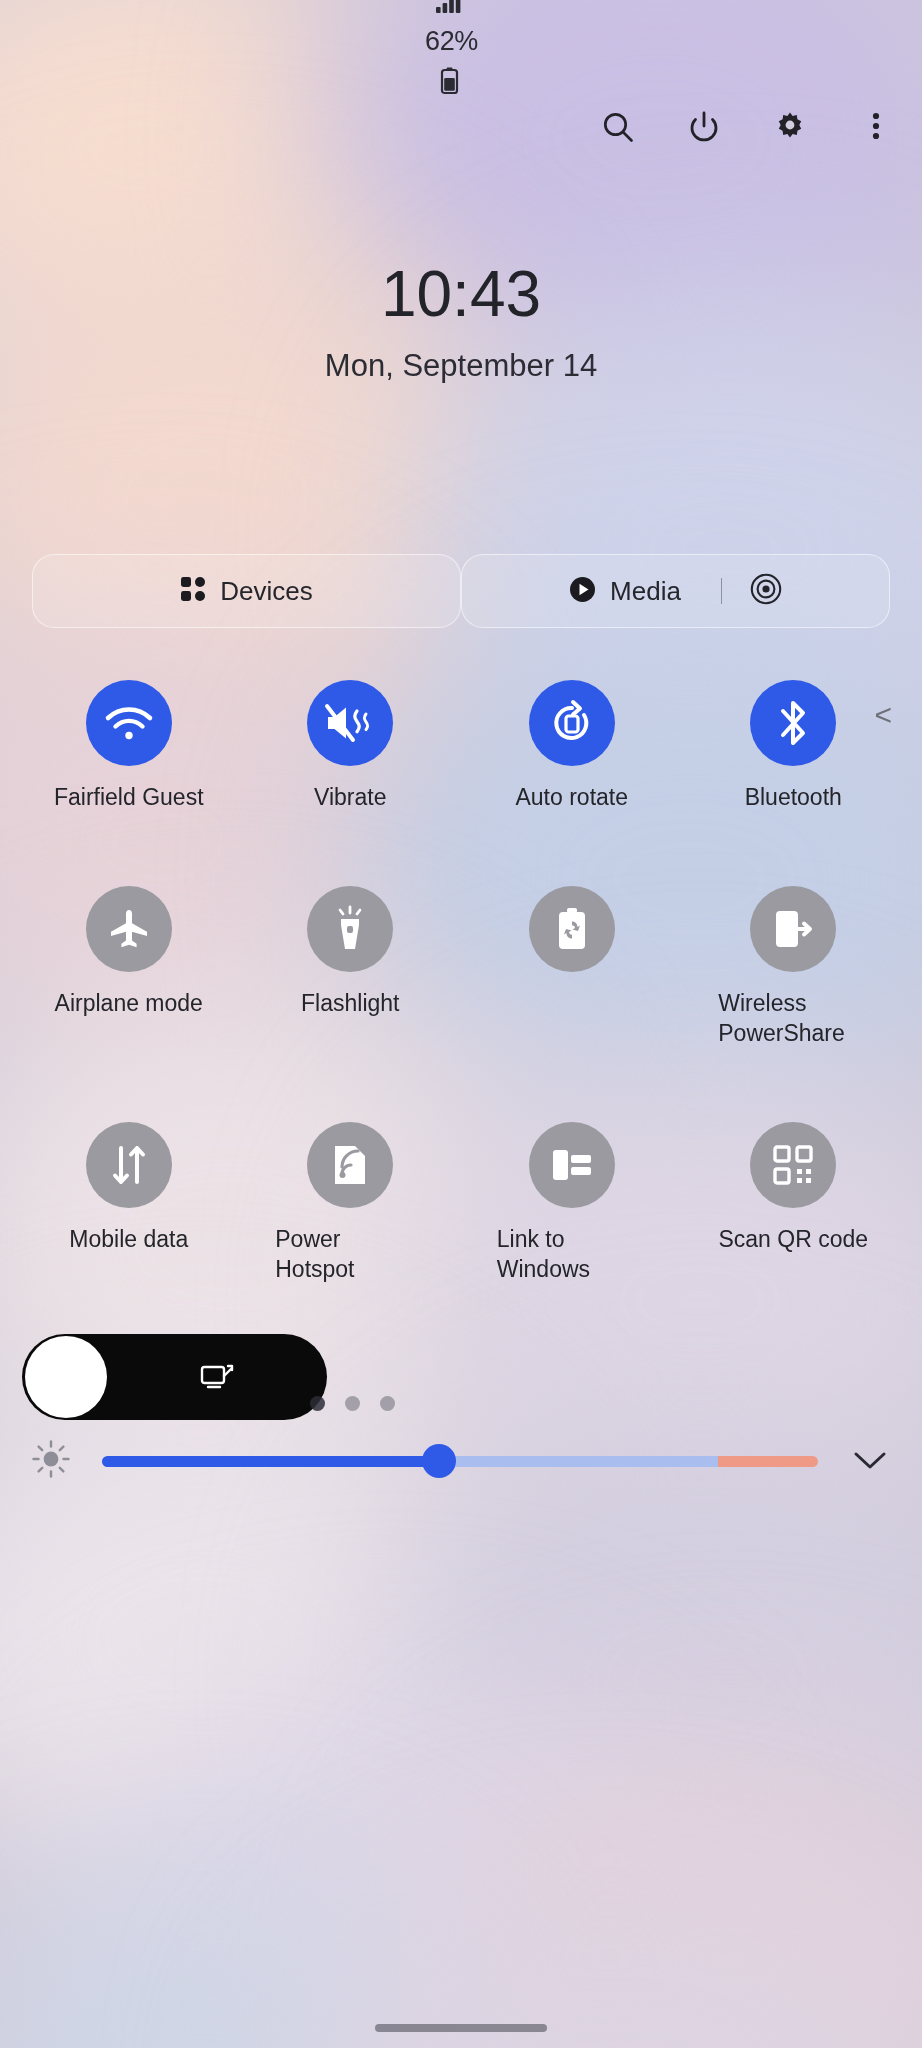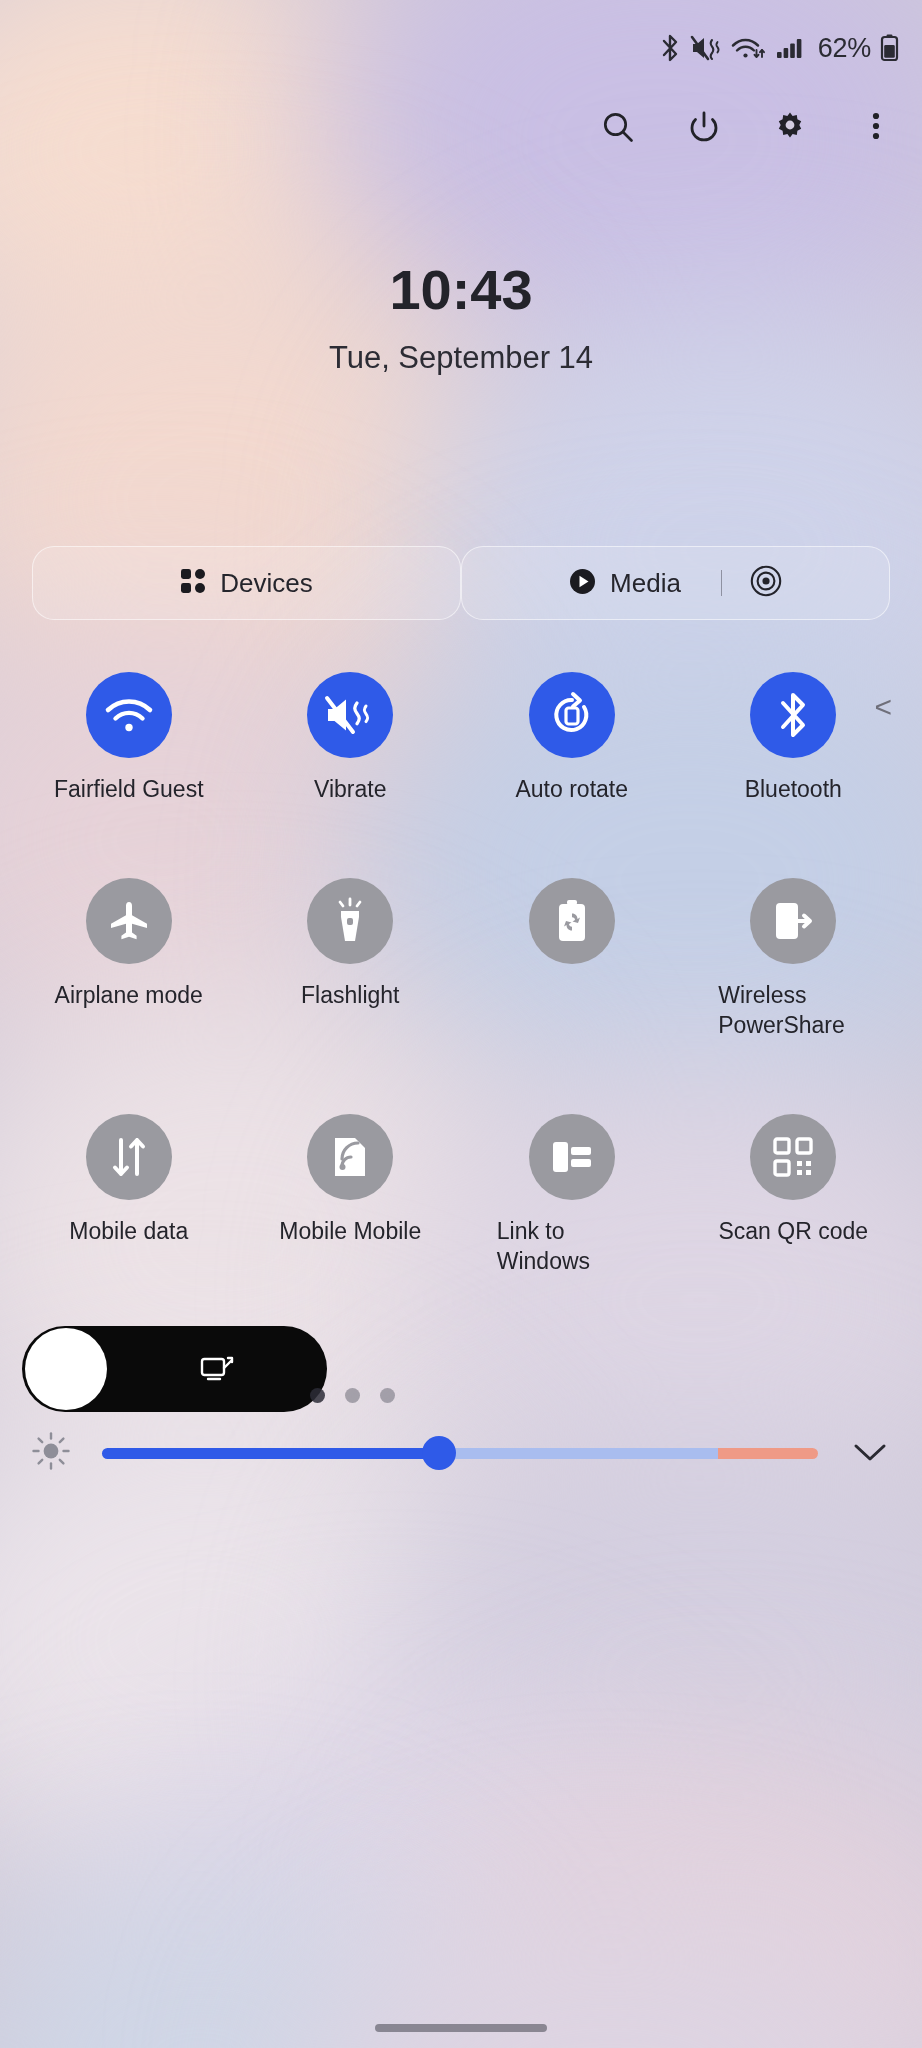--- a/index.html
+++ b/index.html
@@ -13,33 +13,33 @@
   #wallpaper { position:absolute; inset:0; z-index:0; }
   .blob { position:absolute; border-radius:50%; filter:blur(90px); }
   
   #panel {
     position:absolute; inset:0; z-index:2;
     display:flex; flex-direction:column;
   }
   
   .statusbar {
     height:96px; display:flex; align-items:center; justify-content:flex-end;
-    padding-right:22px; gap:9px; color:#2b2b33;
+    padding-right:22px; gap:9px; color:#2b2b33;flex-direction:column;
   }
   .sb-icon { display:flex; align-items:center; }
   .battpct { font-size:27px; letter-spacing:-0.3px; color:#2b2b33; margin-left:3px; }
   
   .headerbar {
     height:62px; display:flex; align-items:center; justify-content:flex-end;
     padding-right:26px; gap:46px; color:#222228;
   }
   .hdr-btn { width:40px; height:40px; display:flex; align-items:center; justify-content:center; cursor:pointer; }
   
   .clockwrap { text-align:center; margin-top:104px; }
-  .clock { font-size:56px; font-weight:700; color:#23232a; letter-spacing:0px; line-height:1; }
+  .clock { font-size:64px; font-weight:400; color:#23232a; letter-spacing:0px; line-height:1; }
   .date { font-size:31px; font-weight:400; color:#2c2c34; margin-top:22px; }
   
   .pills { display:flex; padding:0 32px; margin-top:170px; }
   .pill {
     flex:1; height:74px; border-radius:22px;
     border:1px solid rgba(255,255,255,0.55);
     background:rgba(255,255,255,0.13);
     display:flex; align-items:center; justify-content:center; gap:14px;
     cursor:pointer;
   }
@@ -190,21 +190,21 @@
       <svg width="10" height="34" viewBox="0 0 10 34" fill="none">
         <circle cx="5" cy="6" r="3.1" fill="#222228"></circle>
         <circle cx="5" cy="16" r="3.1" fill="#222228"></circle>
         <circle cx="5" cy="26" r="3.1" fill="#222228"></circle>
       </svg>
     </div>
   </div>
 
   <div class="clockwrap">
     <div class="clock">10:43</div>
-    <div class="date">Tue, September 14</div>
+    <div class="date">Mon, September 14</div>
   </div>
 
   <div class="pills">
     <div class="pill">
       <span>
         <svg width="26" height="26" viewBox="0 0 26 26" fill="none">
           <rect x="1" y="1" width="10" height="10" rx="2.4" fill="#1b1b20"></rect>
           <circle cx="20" cy="6" r="5" fill="#1b1b20"></circle>
           <rect x="1" y="15" width="10" height="10" rx="2.4" fill="#1b1b20"></rect>
           <circle cx="20" cy="20" r="5" fill="#1b1b20"></circle>
@@ -337,21 +337,21 @@
 
       <div class="tile">
         <div class="tile-circle">
           <svg width="42" height="46" viewBox="0 0 42 46" fill="none">
             <path d="M6 4h20l10 10v28H6z" fill="#fff"></path>
             <path d="M13 32a9 9 0 0 1 9-9" stroke="#9a9aa0" stroke-width="3.2" fill="none" stroke-linecap="round"></path>
             <path d="M13 25a16 16 0 0 1 16-16" stroke="#9a9aa0" stroke-width="3.2" fill="none" stroke-linecap="round"></path>
             <circle cx="13.5" cy="33" r="3" fill="#9a9aa0"></circle>
           </svg>
         </div>
-        <div class="tile-label">Mobile Mobile</div>
+        <div class="tile-label">Power Hotspot</div>
       </div>
 
       <div class="tile">
         <div class="tile-circle">
           <svg width="46" height="42" viewBox="0 0 46 42" fill="none">
             <rect x="4" y="6" width="15" height="30" rx="3" fill="#fff"></rect>
             <rect x="22" y="11" width="20" height="8" rx="2" fill="#fff"></rect>
             <rect x="22" y="23" width="20" height="8" rx="2" fill="#fff"></rect>
           </svg>
         </div>

